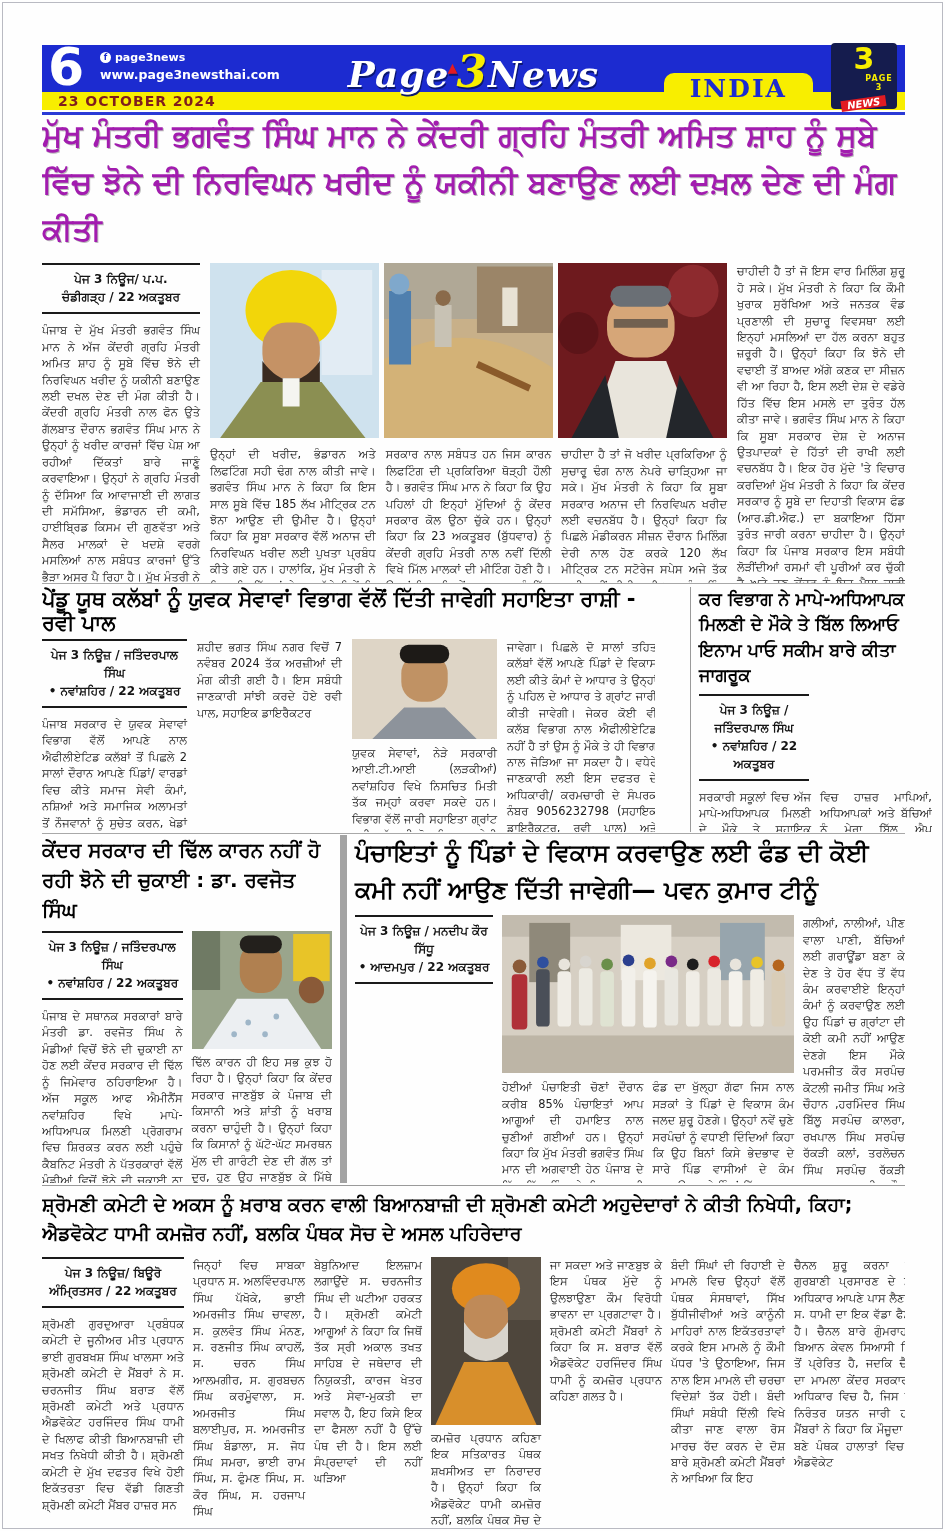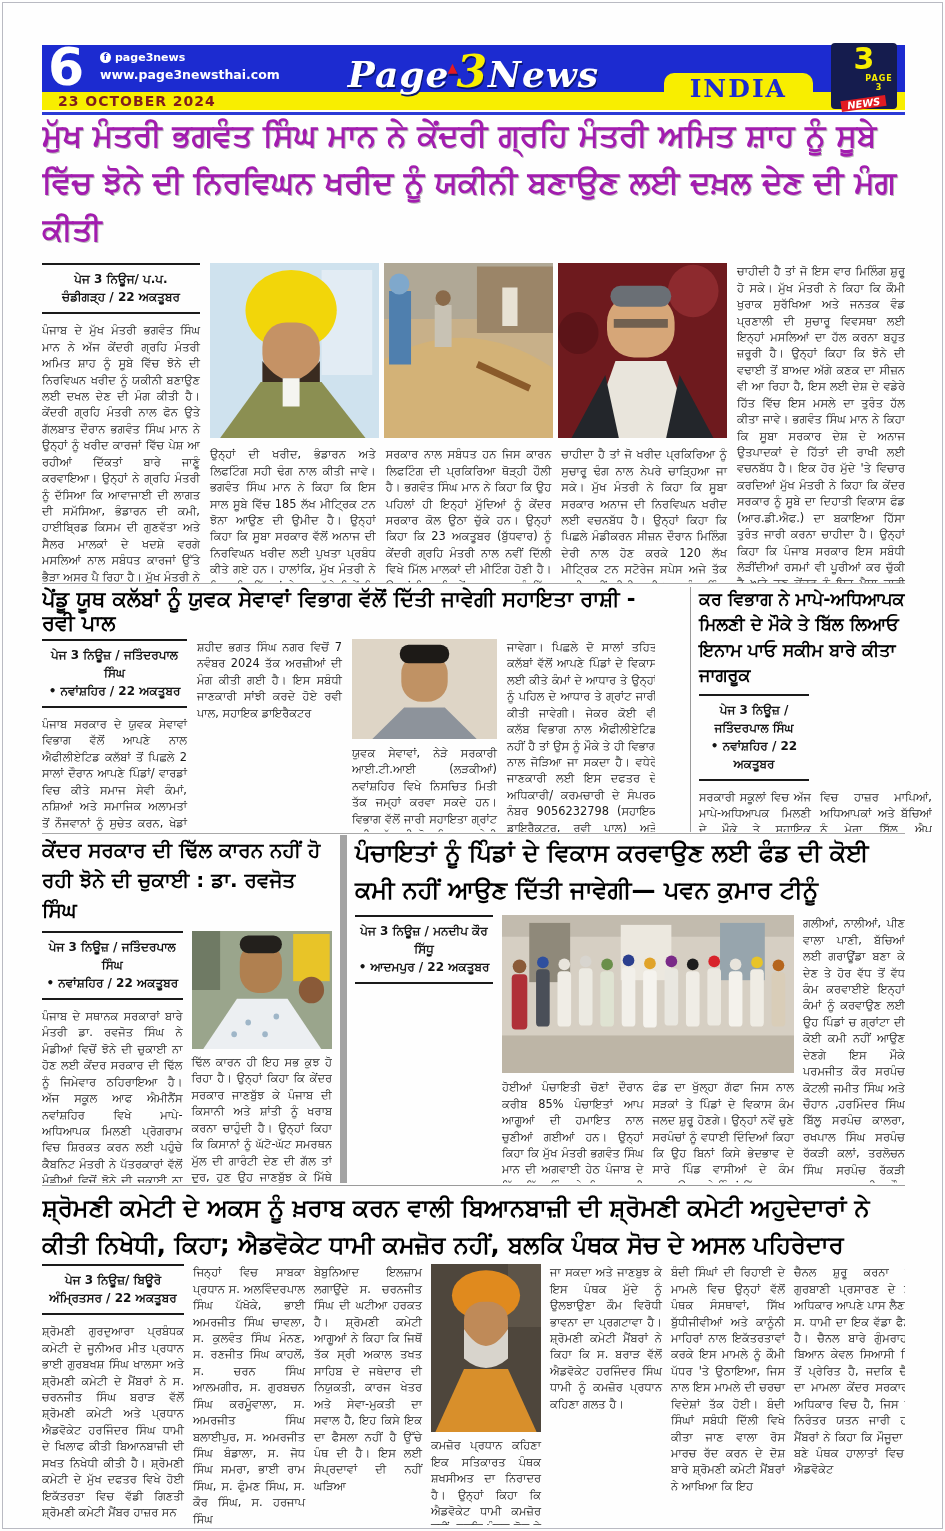--- a/index.html
+++ b/index.html
@@ -69,21 +69,21 @@
   .panchayat h3 { font-size:24px; line-height:1.55; margin-bottom:6px; }
   .pan-top { display:flex; gap:9px; }
   .pan-c1 { width:138px; flex:none; }
   .pan-mid { width:292px; flex:none; }
   .pan-photo { width:100%; height:158px; }
   .pan-sub { display:flex; gap:9px; margin-top:6px; }
   .pan-sub p { flex:1; }
   .pan-c4 { flex:1; }
 
   .sgpc { left:42px; top:1185px; width:863px; height:340px; border-top:1px solid #9a9a9a; padding-top:4px; }
-  .sgpc h3 { font-size:24px; line-height:1.55; margin-bottom:0; }
+  .sgpc h3 { font-size:19px; line-height:1.55; margin-bottom:8px; }
   .sgpc-body { display:flex; gap:9px; }
   .scol { flex:none; }
   .sgpc .photo { width:100%; height:168px; margin-bottom:5px; }
 
   .sep { position:absolute; left:42px; width:863px; height:1px; background:#a8a8a8; }
 </style>
 </head>
 <body>
 
 <div class="page">

